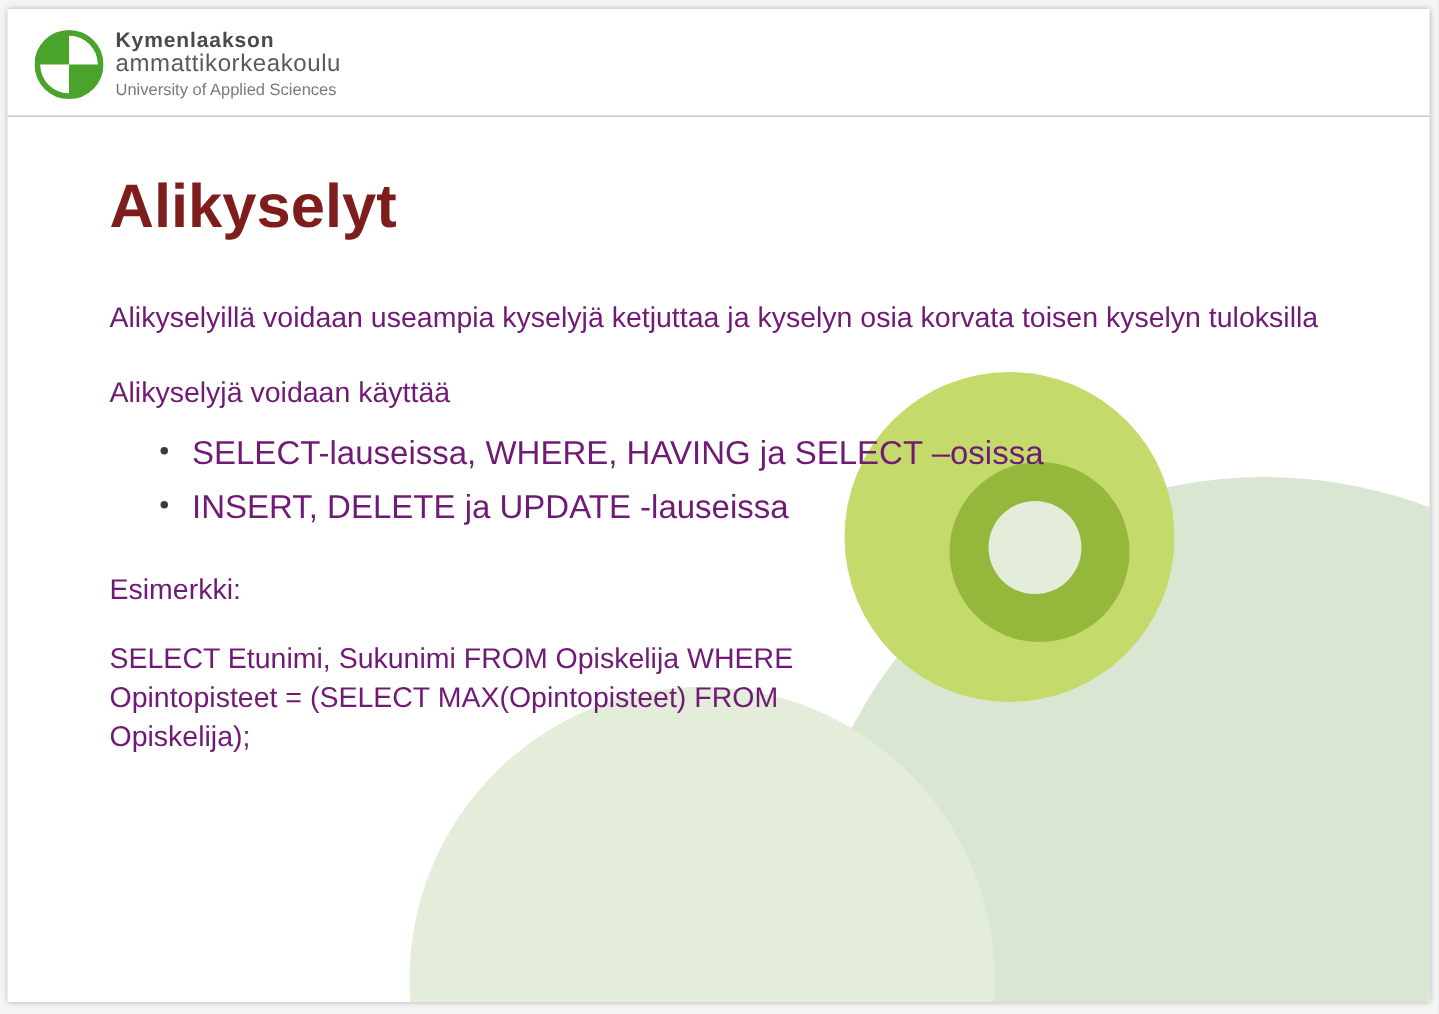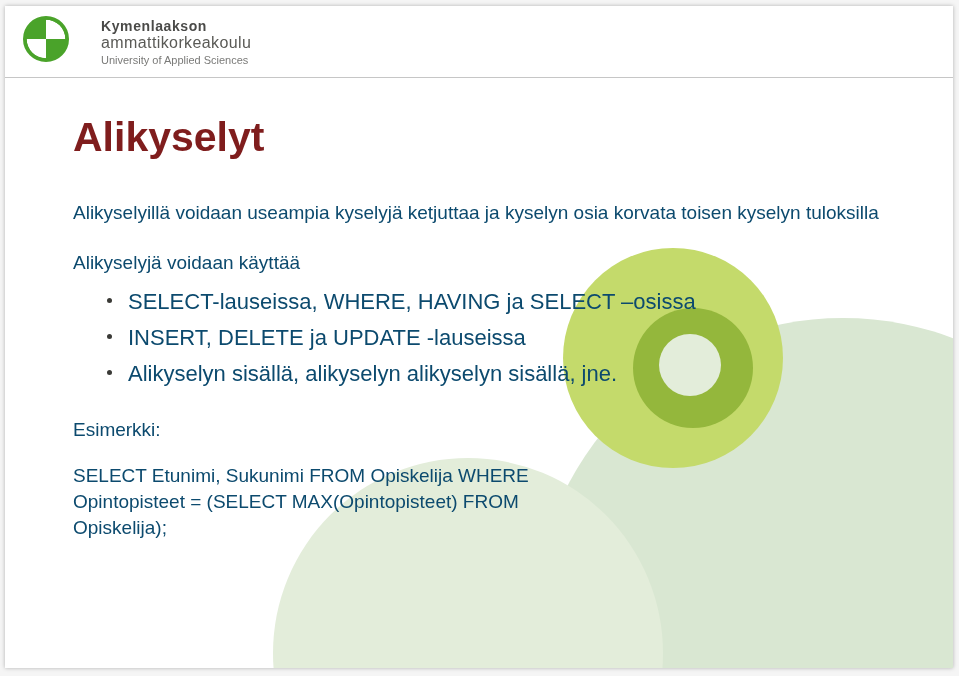--- a/index.html
+++ b/index.html
@@ -13,42 +13,42 @@
   .slide {
     position: absolute;
     top: 6px; left: 5px;
     width: 948px; height: 662px;
     background: #ffffff;
     box-shadow: 0 0 4px rgba(0,0,0,0.28);
   }
   .header {
     position: absolute;
     top: 10px; left: 18px;
-    display: flex; align-items: flex-start; gap: 24px;
+    display: flex; align-items: flex-end;
   }
   .logo { width: 46px; height: 46px; }
   .brand { margin-left: 8px; padding-top: 2px; }
   .brand-title { font-size: 14px; font-weight: bold; color: #4a4a48; letter-spacing: .6px; }
   .brand-sub1  { font-size: 16px;  color: #5a5a56; letter-spacing: .4px; }
   .brand-sub2  { font-size: 11px;  color: #7a7a78; margin-top: 2px; }
   .rule {
     position:absolute; left:0; right:0; top:71px;
     height:1px; background:#c6c6c6;
   }
   .title {
     position: absolute;
     top: 108px; left: 68px;
     font-size: 41px; font-weight: bold;
     color: #7f1d1d;
   }
   .content {
     position: absolute;
     top: 194px; left: 68px;
     width: 820px;
-    color: #0c4a6e;
+    color: #701a75;
   }
   .p1, .p2, .p3 { font-size: 19px; line-height: 1.35; }
   .p2 { margin-top: 24px; }
   .bullets { margin-top: 14px; }
   .bullet { display: flex; align-items: flex-start; margin-bottom: 10px; padding-left: 34px; font-size: 22px; }
   .dot { width: 5px; height: 5px; border-radius: 50%; background:#3a3a36; margin-top: 9px; margin-right: 16px; flex-shrink:0; }
   .p3 { margin-top: 30px; }
   .code { margin-top: 20px; font-size: 19px; line-height: 1.38; }
   
   .deco { position: absolute; inset: 0; overflow: hidden; pointer-events: none; }
@@ -96,24 +96,20 @@
 
     <div class="bullets">
       <div class="bullet">
         <span class="dot"></span>
         <span>SELECT-lauseissa, WHERE, HAVING ja SELECT –osissa</span>
       </div>
       <div class="bullet">
         <span class="dot"></span>
         <span>INSERT, DELETE ja UPDATE -lauseissa</span>
       </div>
-      <div class="bullet">
-        <span class="dot"></span>
-        <span>Alikyselyn sisällä, alikyselyn alikyselyn sisällä, jne.</span>
-      </div>
     </div>
 
     <div class="p3">Esimerkki:</div>
 
     <div class="code">
       <div>SELECT Etunimi, Sukunimi FROM Opiskelija WHERE</div>
       <div>Opintopisteet = (SELECT MAX(Opintopisteet) FROM</div>
       <div>Opiskelija);</div>
     </div>
   </div>

